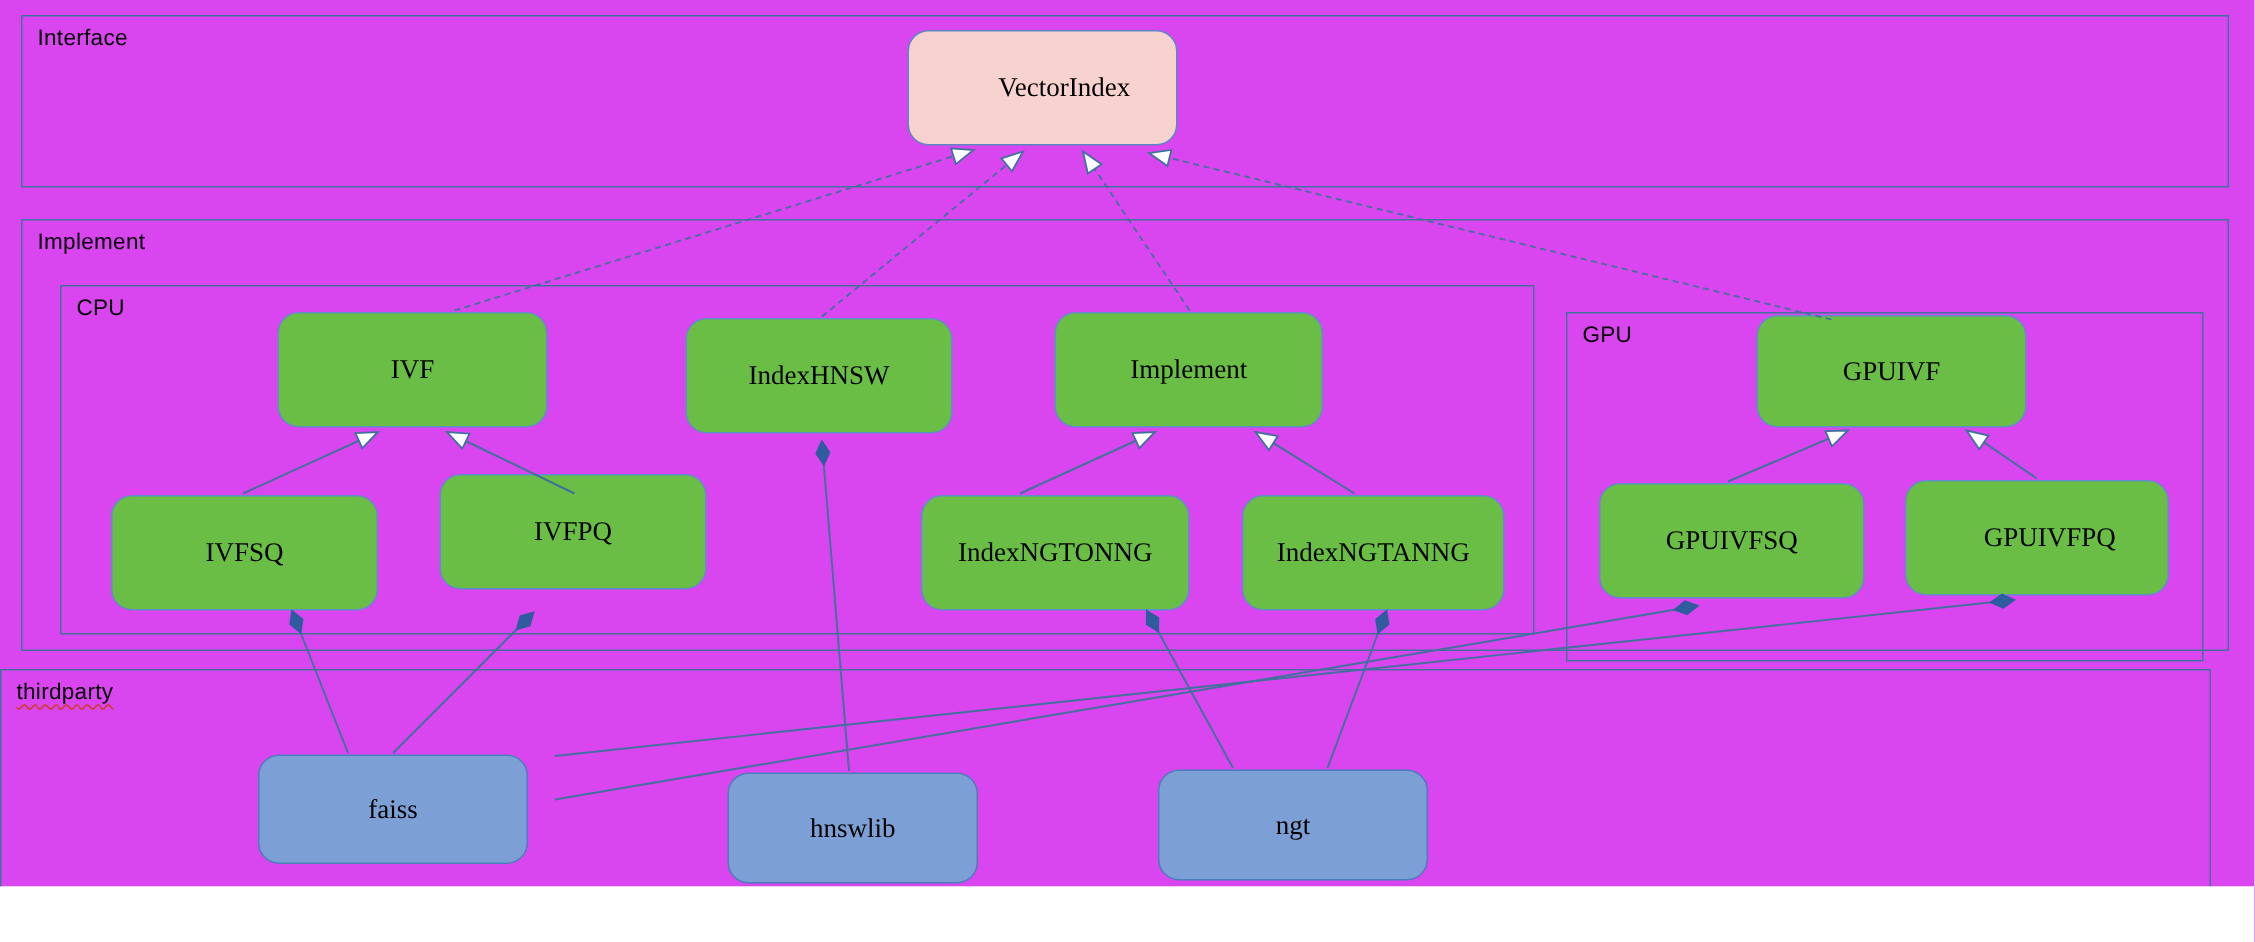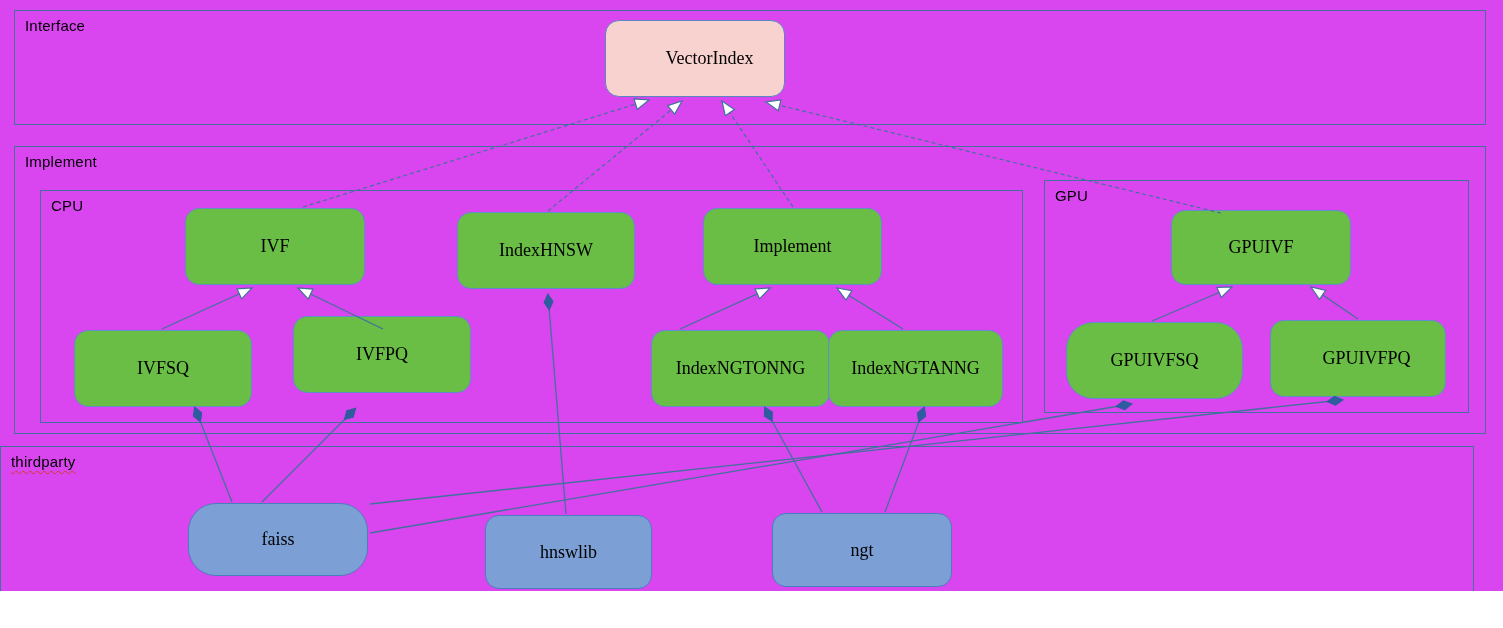--- a/index.html
+++ b/index.html
@@ -26,36 +26,36 @@
     color:#000;box-sizing:border-box;text-align:center;
   }
   .green{background:var(--node-green,#6abd45);border:1.5px solid var(--node-green-border,#5f8fc6);}
   .blue {background:var(--node-blue,#7ca0d6);border:1.5px solid var(--node-blue-border,#4a7ebb);}
   .pink {background:var(--node-pink,#f8d2ce);border:1.5px solid var(--node-pink-border,#5b87c0);}
 
   
   .c-interface {left:14px; top:10px;  width:1472px;height:115px;}
   .c-implement {left:14px; top:146px; width:1472px;height:288px;}
   .c-cpu       {left:40px; top:190px; width:983px; height:233px;}
-  .c-gpu       {left:1044px;top:180px;width:425px; height:233px;text-align:right;}
+  .c-gpu       {left:1044px;top:208px;width:425px; height:233px;text-align:right;}
   .c-thirdparty{left:0; top:446px; width:1474px;height:166px;}
 
   
   .n-vectorindex  {left:605px; top:20px;  width:180px;height:77px;padding-left:29px;}
   .n-ivf          {left:185px; top:208px; width:180px;height:77px;}
   .n-indexhnsw    {left:457px; top:212px; width:178px;height:77px;}
   .n-indexngt     {left:703px; top:208px; width:179px;height:77px;}
   .n-gpuivf       {left:1171px;top:210px; width:180px;height:75px;}
   .n-ivfsq        {left:74px;  top:330px; width:178px;height:77px;}
   .n-ivfpq        {left:293px; top:316px; width:178px;height:77px;}
-  .n-indexngtonng {left:614px; top:330px; width:179px;height:77px;margin-left:37px;}
+  .n-indexngtonng {left:614px; top:330px; width:179px;height:77px;}
   .n-indexngtanng {left:828px; top:330px; width:175px;height:77px;}
-  .n-gpuivfsq     {left:1066px;top:322px; width:177px;height:77px;border-radius:27px;}
+  .n-gpuivfsq     {left:1066px;top:322px; width:177px;height:77px;}
   .n-gpuivfpq     {left:1270px;top:320px; width:176px;height:77px;padding-left:17px;}
-  .n-faiss        {left:188px; top:503px; width:180px;height:73px;border-radius:28px;}
+  .n-faiss        {left:172px; top:503px; width:180px;height:73px;}
   .n-hnswlib      {left:485px; top:515px; width:167px;height:74px;}
   .n-ngt          {left:772px; top:513px; width:180px;height:74px;}
 
   .edges{position:absolute;left:0;top:0;width:1503px;height:628px;pointer-events:none;}
   .edges line{stroke:var(--line-color,#41719c);stroke-width:1.3;}
   .edges line.dash{stroke-dasharray:4 3;stroke-width:1.2;}
 </style>
 </head>
 <body>
 

